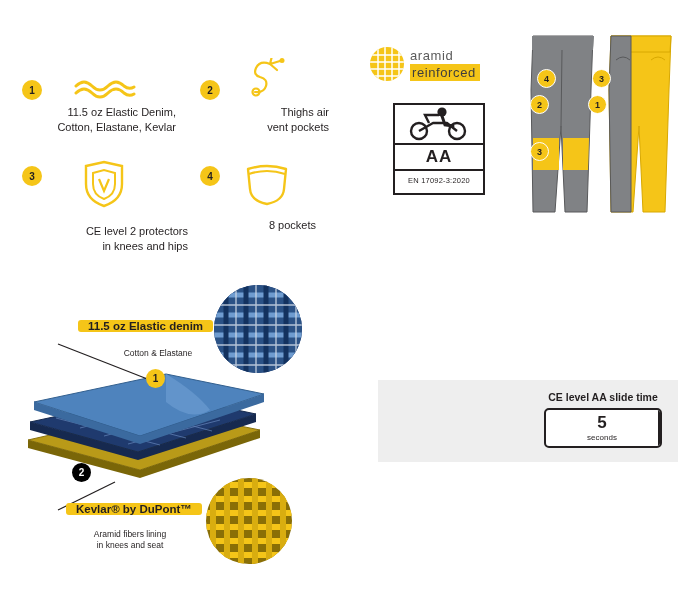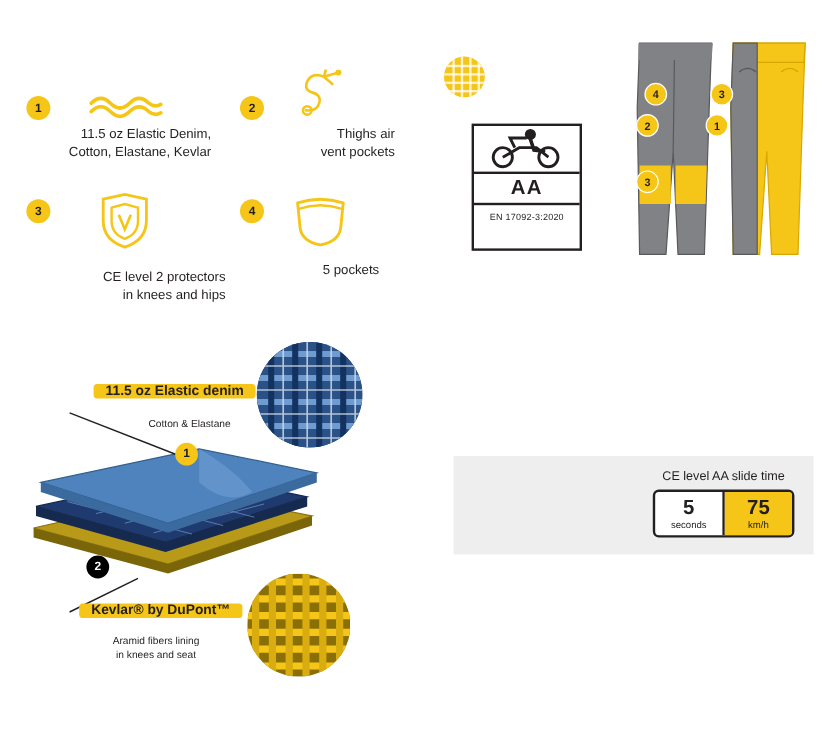--- a/index.html
+++ b/index.html
@@ -66,21 +66,21 @@
     display: inline-block;
     background: #f5c518;
     color: #3d3d3d;
     padding: 0 4px 0 2px;
   }
 
   
   .ce-label {
     position: absolute;
     left: 393px; top: 103px;
-    width: 92px; height: 106px;
+    width: 92px; height: 92px;
     border: 2px solid #231f20;
     background: #ffffff;
     box-sizing: border-box;
   }
   .ce-label .row {
     border-bottom: 2px solid #231f20;
     box-sizing: border-box;
   }
   .ce-row1 { height: 40px; position: relative; }
   .ce-row2 {
@@ -144,21 +144,21 @@
     font-size: 15.5px;
     line-height: 20px;
     color: #3d3d3d;
   }
   .slide-title {
     position: absolute;
     left: 158px; top: 11px;
     width: 134px;
     text-align: center;
     font-size: 10.5px;
-    font-weight: normal;
+    font-weight: bold;
     color: #231f20;
   }
   .slide-box {
     position: absolute;
     left: 166px; top: 28px;
     width: 118px; height: 40px;
     border: 2px solid #231f20;
     border-radius: 5px;
     background: #ffffff;
     box-sizing: border-box;
@@ -223,32 +223,36 @@
 
 <div class="abs" style="left:200px; top:166px;">
   <div class="feature-badge">4</div>
 </div>
 <div class="abs" style="left:243px; top:163px;">
   <svg width="48" height="44" viewBox="0 0 48 44">
     <path d="M5 6 Q24 0 43 6 L41 26 Q40 38 24 41 Q8 38 7 26 Z" fill="none" stroke="#f5c518" stroke-width="2.4" stroke-linejoin="round"></path>
     <path d="M6 11 Q24 5 42 11" fill="none" stroke="#f5c518" stroke-width="2"></path>
   </svg>
 </div>
-<div class="abs feature-caption" style="left:216px; top:218px; width:100px; white-space:pre-line;">5 pockets</div>
+<div class="abs feature-caption" style="left:216px; top:218px; width:100px; white-space:pre-line;">8 pockets</div>
 
 <div class="aramid-box">
   <div class="aramid-circle">
     <div class="grid-v" style="left:7px; top:0; width:2px; height:34px;"></div>
     <div class="grid-v" style="left:14px; top:0; width:2px; height:34px;"></div>
     <div class="grid-v" style="left:21px; top:0; width:2px; height:34px;"></div>
     <div class="grid-v" style="left:28px; top:0; width:2px; height:34px;"></div>
     <div class="grid-h" style="top:7px; left:0; height:2px; width:34px;"></div>
     <div class="grid-h" style="top:14px; left:0; height:2px; width:34px;"></div>
     <div class="grid-h" style="top:21px; left:0; height:2px; width:34px;"></div>
     <div class="grid-h" style="top:28px; left:0; height:2px; width:34px;"></div>
+  </div>
+  <div class="aramid-text">
+    <div>aramid</div>
+    <div><span class="second">reinforced</span></div>
   </div>
 </div>
 
 <div class="ce-label">
   <div class="row ce-row1">
     <svg width="88" height="38" viewBox="0 0 88 38" style="display:block;margin:0 auto;">
       <circle cx="24" cy="26" r="8" fill="none" stroke="#231f20" stroke-width="2.4"></circle>
       <circle cx="62" cy="26" r="8" fill="none" stroke="#231f20" stroke-width="2.4"></circle>
       <path d="M24 26 L38 18 L52 18 L62 26" fill="none" stroke="#231f20" stroke-width="2.4" stroke-linejoin="round"></path>
       <path d="M34 18 L30 10 L44 10" fill="none" stroke="#231f20" stroke-width="2.4"></path>
@@ -376,18 +380,14 @@
 in knees and seat</div>
 
 <div class="abrasion-panel">
   <div class="slide-title">CE level AA slide time</div>
   <div class="slide-box">
     <div class="slide-half">
       <div class="slide-num">5</div>
       <div class="slide-unit">seconds</div>
     </div>
     <div class="slide-div"></div>
-    <div class="slide-half right">
-      <div class="slide-num">75</div>
-      <div class="slide-unit">km/h</div>
-    </div>
   </div>
 </div>
 
 </body></html>

